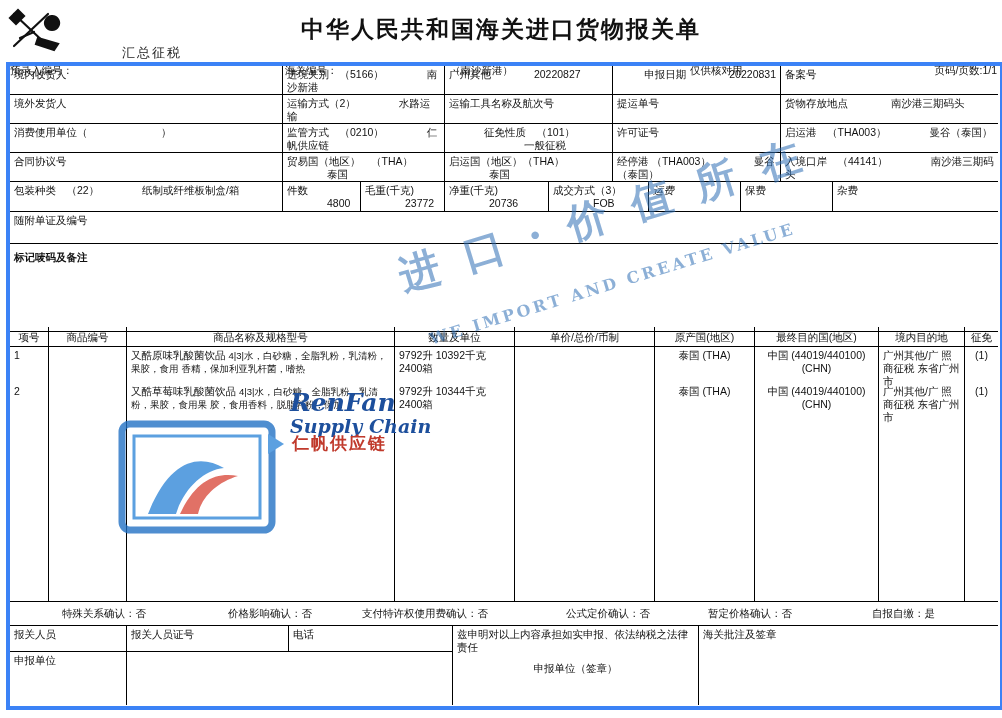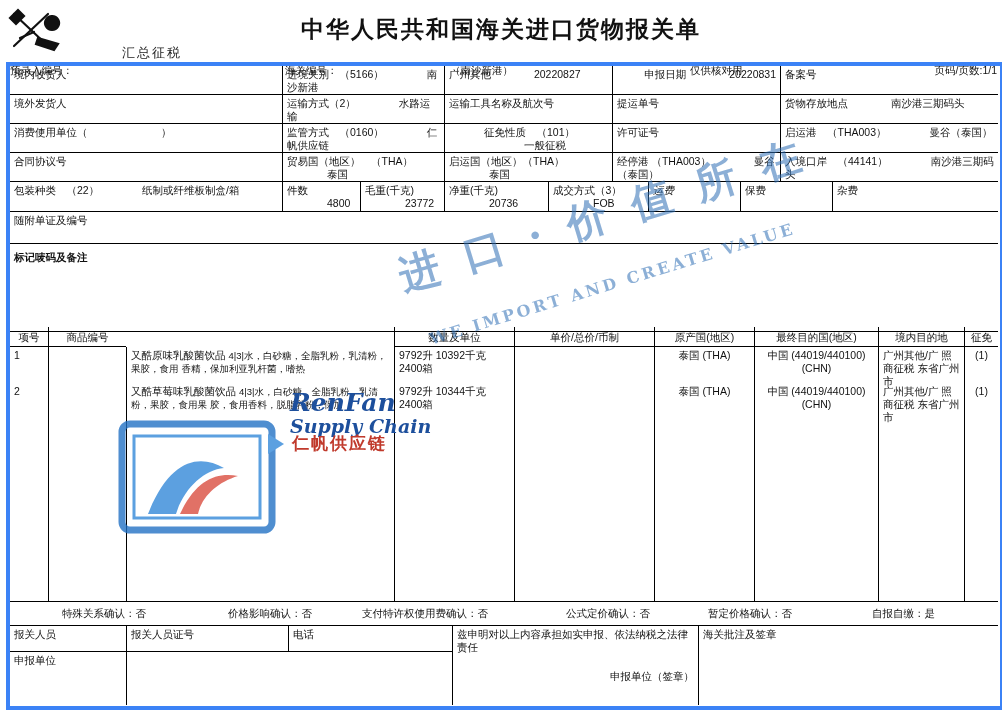--- a/index.html
+++ b/index.html
@@ -118,21 +118,21 @@
     <div class="cell bb bl" style="left:770px;top:29px;width:218px;height:29px;">
       <span class="lbl">货物存放地点</span>
       <span class="val v2">南沙港三期码头</span>
     </div>
 
     <div class="cell bb" style="left:0;top:58px;width:272px;height:29px;">
       <span class="lbl">消费使用单位（　　　　　　　）</span>
       <span class="val v2"></span>
     </div>
     <div class="cell bb bl" style="left:272px;top:58px;width:162px;height:29px;">
-      <span class="lbl">监管方式　（0160）</span>
+      <span class="lbl">监管方式　（0210）</span>
       <span class="val v2">仁帆供应链</span>
     </div>
     <div class="cell bb bl" style="left:434px;top:58px;width:168px;height:29px;padding-left:39px;">
       <span class="lbl">征免性质　（101）</span>
       <span class="val v2">一般征税</span>
     </div>
     <div class="cell bb bl" style="left:602px;top:58px;width:168px;height:29px;">
       <span class="lbl">许可证号</span>
       <span class="val v2"></span>
     </div>
@@ -200,20 +200,21 @@
       <span class="val v2"></span>
     </div>
 
     <div class="cell bb" style="left:0;top:183px;width:988px;height:83px;font-weight:bold;">
       <span class="lbl">标记唛码及备注</span>
       <span class="val v2"></span>
     </div>
 
     <div class="cell bb ctr" style="left:0;top:261px;width:38px;height:20px;padding-top:4px;">项号</div>
     <div class="cell bb bl ctr" style="left:38px;top:261px;width:78px;height:20px;padding-top:4px;">商品编号</div>
+    <div class="cell bb bl ctr" style="left:116px;top:261px;width:268px;height:20px;padding-top:4px;">商品名称及规格型号</div>
     <div class="cell bb bl ctr" style="left:384px;top:261px;width:120px;height:20px;padding-top:4px;">数量及单位</div>
     <div class="cell bb bl ctr" style="left:504px;top:261px;width:140px;height:20px;padding-top:4px;">单价/总价/币制</div>
     <div class="cell bb bl ctr" style="left:644px;top:261px;width:100px;height:20px;padding-top:4px;">原产国(地区)</div>
     <div class="cell bb bl ctr" style="left:744px;top:261px;width:124px;height:20px;padding-top:4px;">最终目的国(地区)</div>
     <div class="cell bb bl ctr" style="left:868px;top:261px;width:86px;height:20px;padding-top:4px;">境内目的地</div>
     <div class="cell bb bl ctr" style="left:954px;top:261px;width:34px;height:20px;padding-top:4px;">征免</div>
 
     <div class="cell" style="left:0;top:281px;width:38px;height:36px;">
       <span>1</span>
     </div>
@@ -295,21 +296,21 @@
     </div>
     <div class="cell bb bl" style="left:116px;top:560px;width:162px;height:26px;">
       <span class="lbl">报关人员证号</span>
     </div>
     <div class="cell bb bl" style="left:278px;top:560px;width:164px;height:26px;">
       <span class="lbl">电话</span>
     </div>
 
     <div class="cell bl" style="left:442px;top:560px;width:246px;height:79px;">
       <span>兹申明对以上内容承担如实申报、依法纳税之法律责任</span>
-      <span style="display:block;text-align:right;margin-top:16px;">申报单位（签章）</span>
+      <span style="display:block;text-align:center;margin-top:8px;">申报单位（签章）</span>
     </div>
     <div class="cell bl" style="left:688px;top:560px;width:300px;height:79px;">
       <span class="lbl">海关批注及签章</span>
     </div>
 
     <div class="cell" style="left:0;top:586px;width:116px;height:53px;">
       <span class="lbl">申报单位</span>
     </div>
     <div class="cell bl" style="left:116px;top:586px;width:326px;height:53px;"></div>
 

